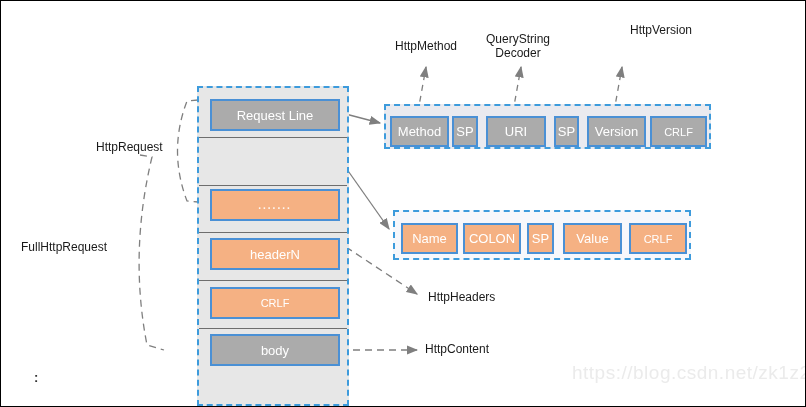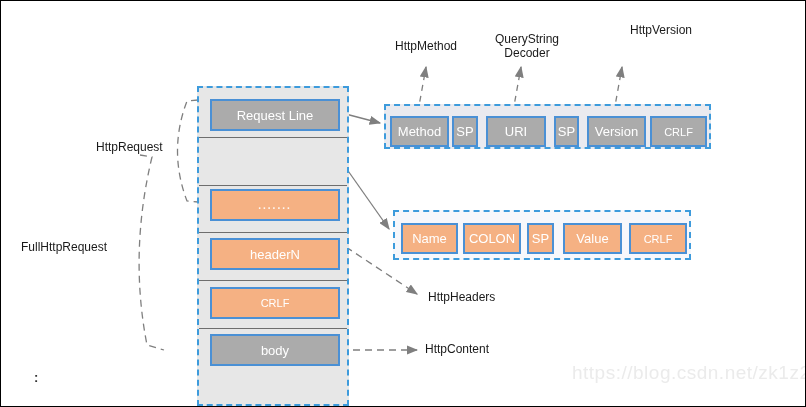--- a/index.html
+++ b/index.html
@@ -117,21 +117,21 @@
     </div>
     <div class="cellbox box-orange" style="left:168px; top:11px; width:59px; height:31px;">
       <span>Value</span>
     </div>
     <div class="cellbox box-orange" style="left:234px; top:11px; width:58px; height:31px;">
       <span class="mono">CRLF</span>
     </div>
   </div>
 
   <div class="lbl lbl-center" style="left:390px; top:38px; width:70px;">HttpMethod</div>
-  <div class="lbl lbl-center" style="left:478px; top:31px; width:78px;margin-left:9px;">
+  <div class="lbl lbl-center" style="left:478px; top:31px; width:78px;">
     <div>QueryString</div>
     <div>Decoder</div>
   </div>
   <div class="lbl lbl-center" style="left:592px; top:22px; width:72px;margin-left:32px;">HttpVersion</div>
 
   <div class="lbl" style="left:95px; top:139px;">HttpRequest</div>
   <div class="lbl" style="left:20px; top:239px;">FullHttpRequest</div>
 
   <div class="lbl" style="left:427px; top:289px;">HttpHeaders</div>
   <div class="lbl" style="left:424px; top:341px;">HttpContent</div>

